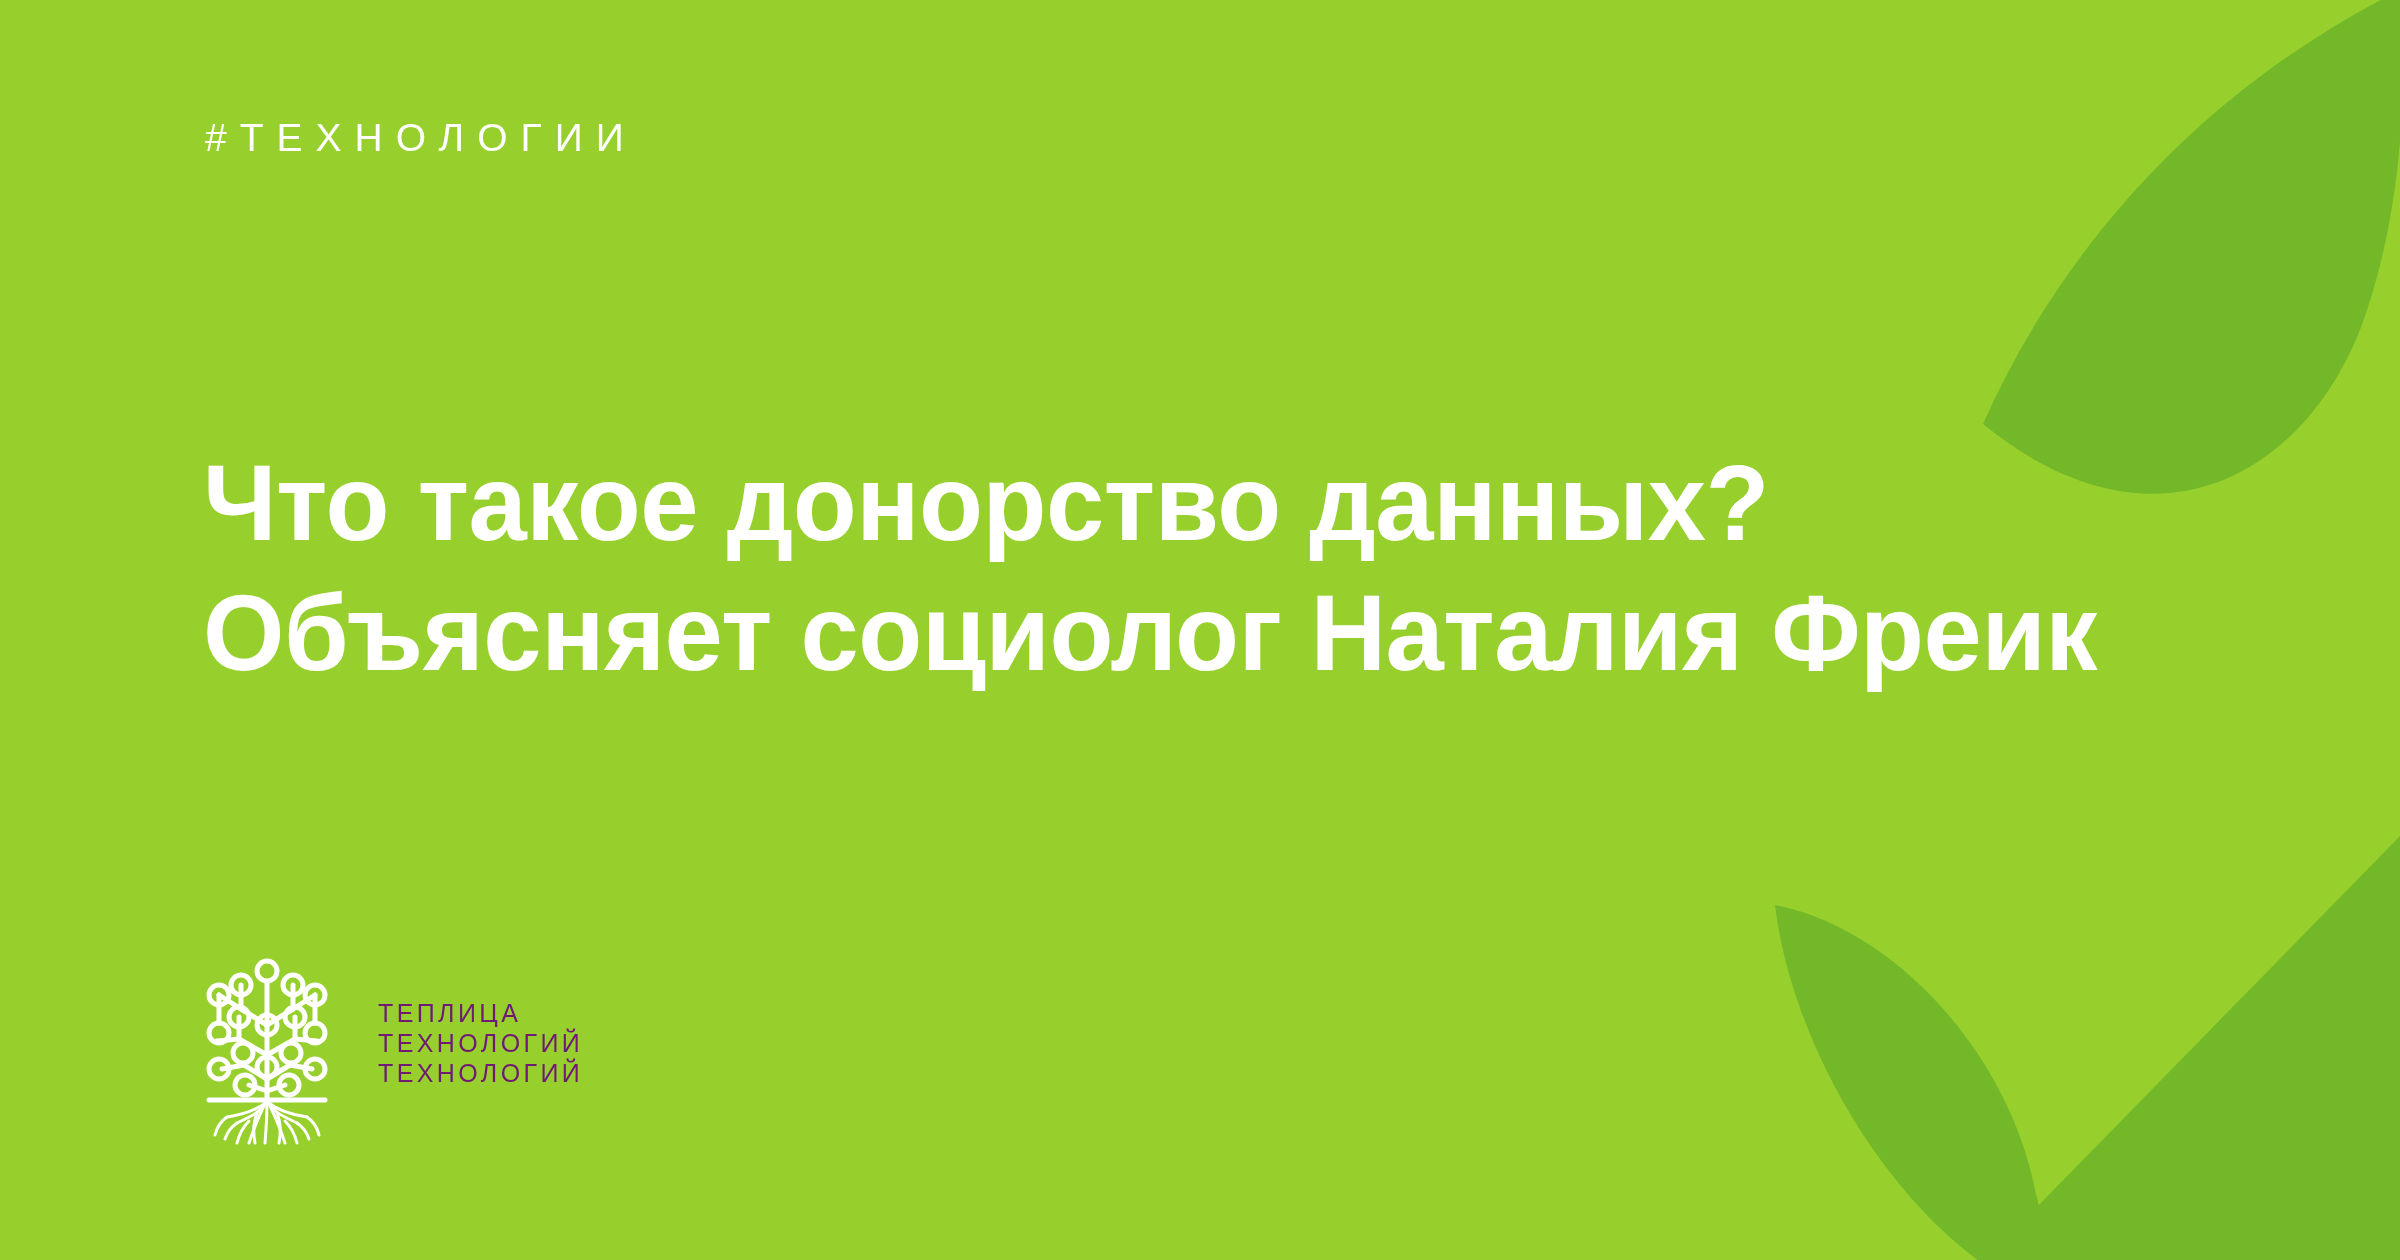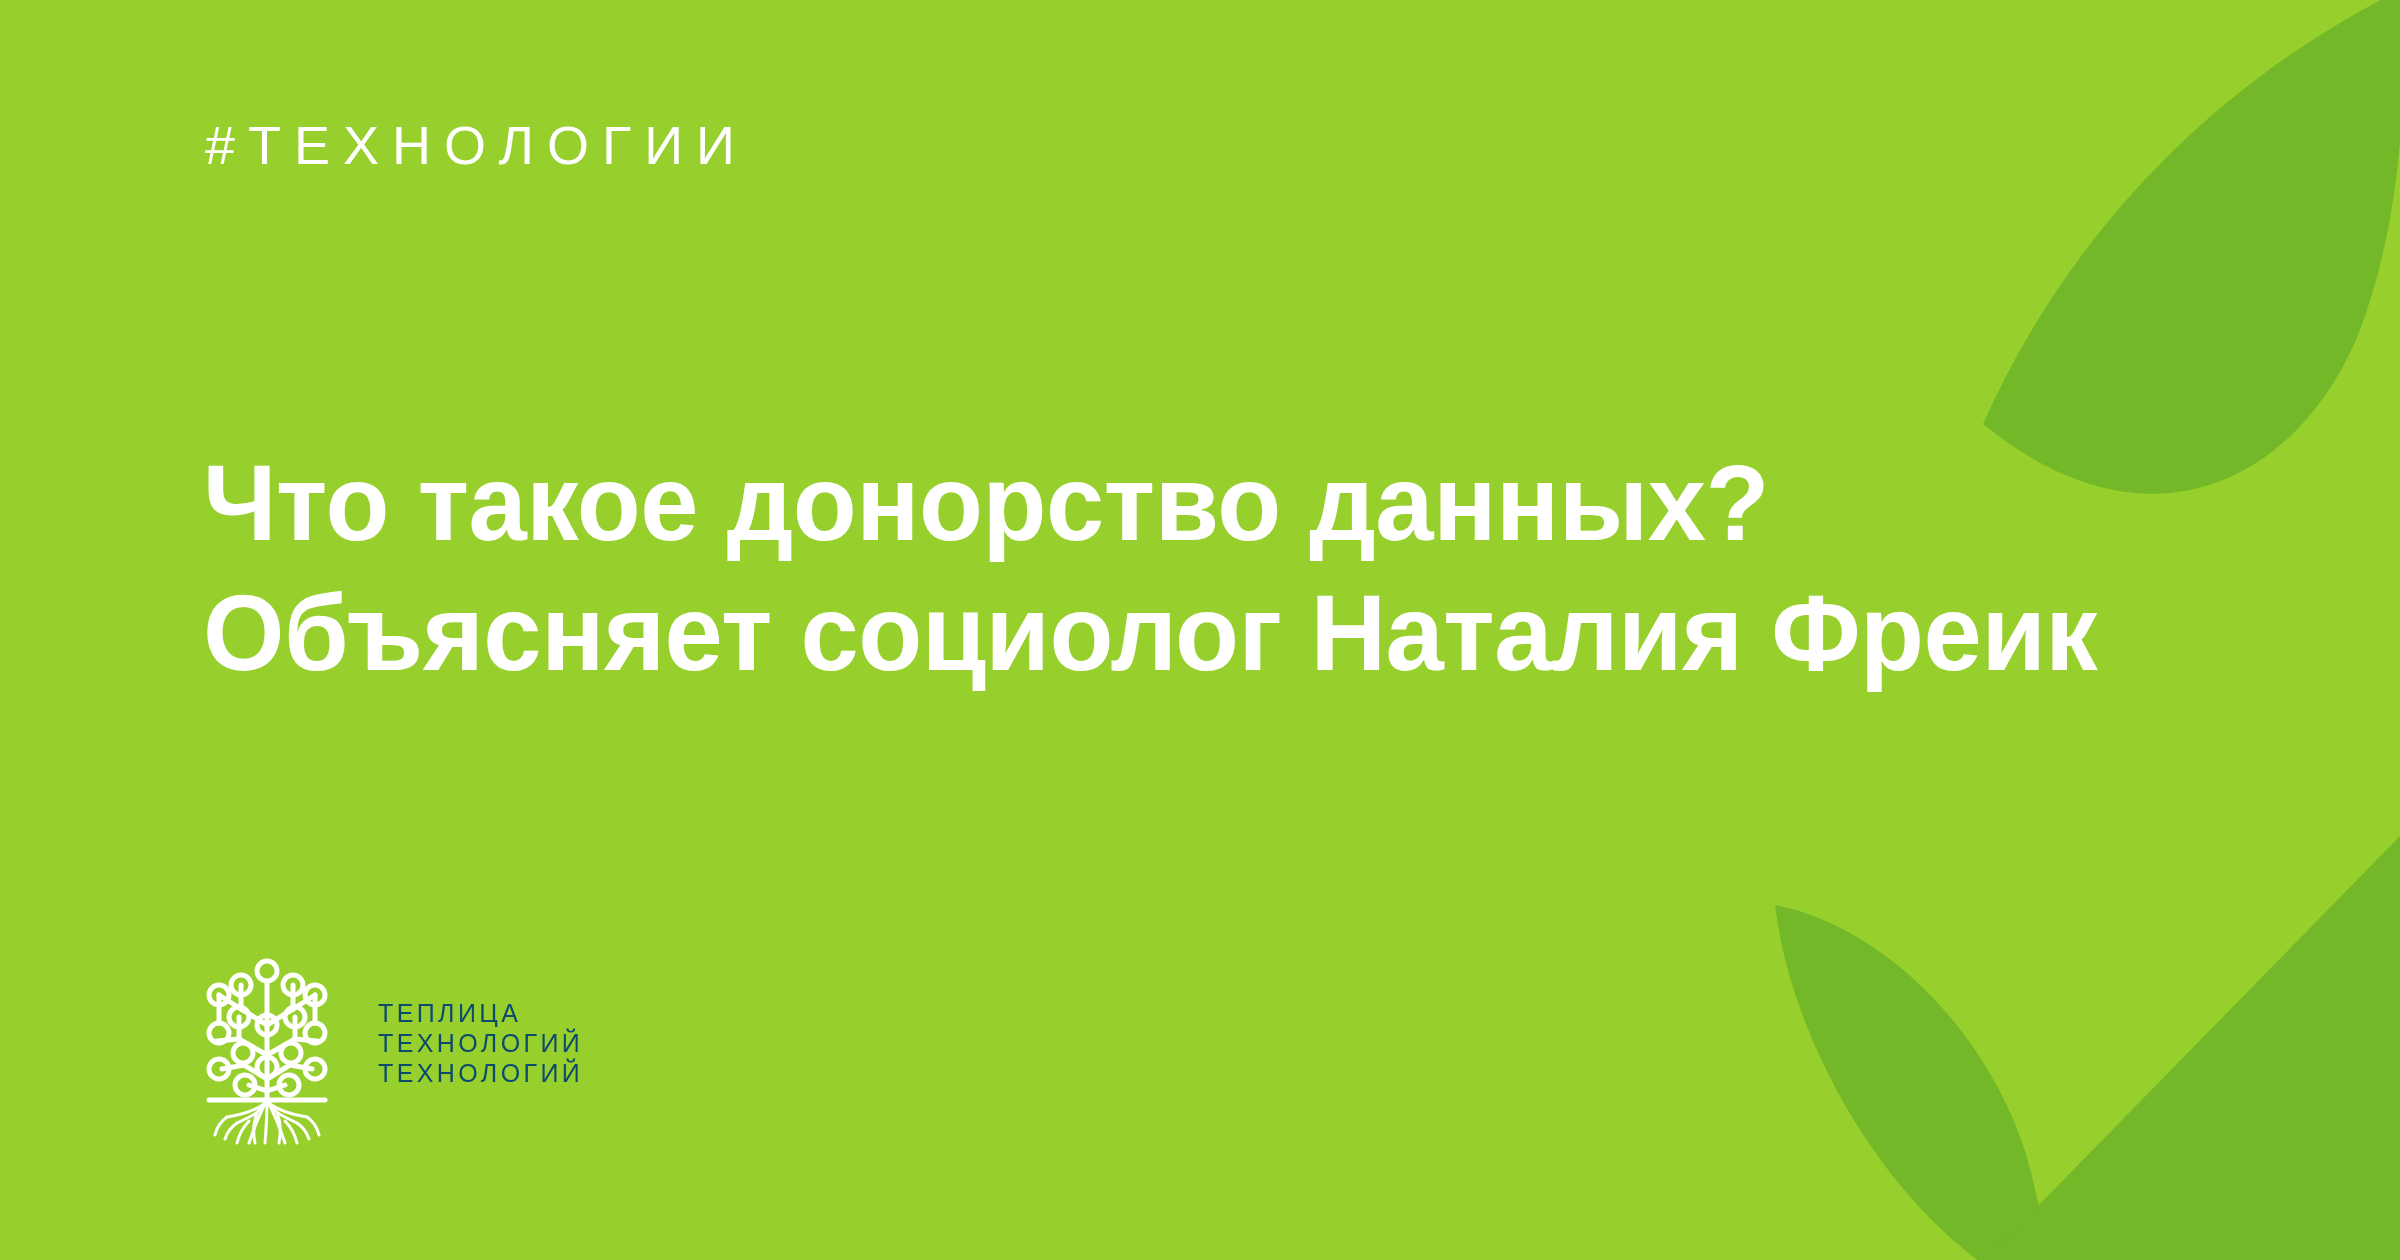--- a/index.html
+++ b/index.html
@@ -23,21 +23,21 @@
     pointer-events:none;
   }
 
   
   .hashtag {
     position:absolute;
     left:205px;
     top:118px;
     color:#ffffff;
     font-family:"Liberation Sans", sans-serif;
-    font-size:54px;
+    font-size:39px;
     font-weight:400;
     letter-spacing:13px;
     line-height:1;
     white-space:nowrap;
   }
 
   
   .title {
     position:absolute;
     left:203px;
@@ -62,21 +62,21 @@
     display:flex;
     align-items:center;
   }
   .logo-mark {
     width:140px;
     height:200px;
     flex:none;
   }
   .logo-text {
     margin-left:41px;
-    color:#0c4a6e;
+    color:#701a75;
     font-family:"Liberation Sans", sans-serif;
     font-size:25px;
     font-weight:400;
     letter-spacing:3.4px;
     line-height:30px;
     white-space:nowrap;
     padding-bottom:4px;
   }
   .logo-text span { display:block; }
 </style>

